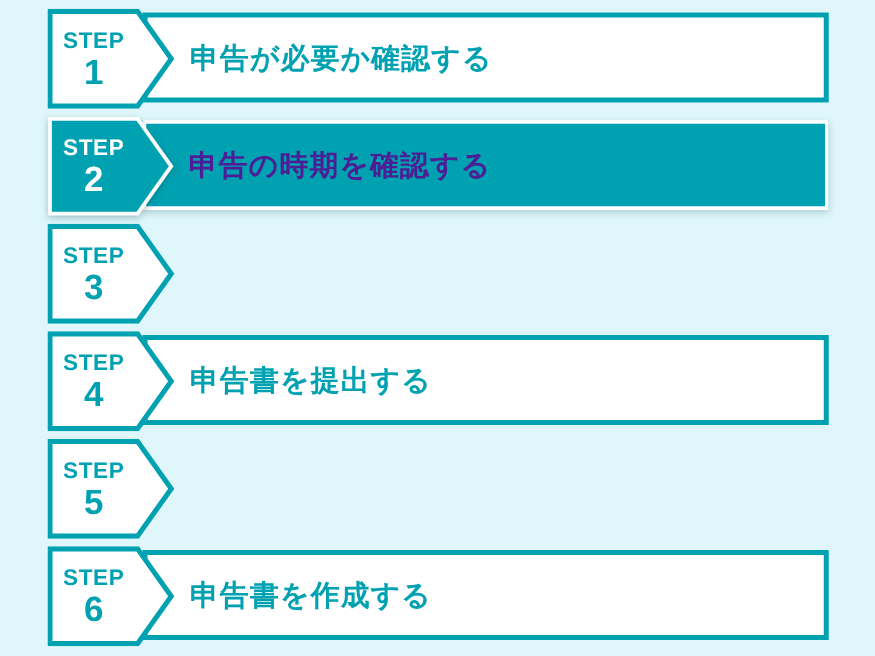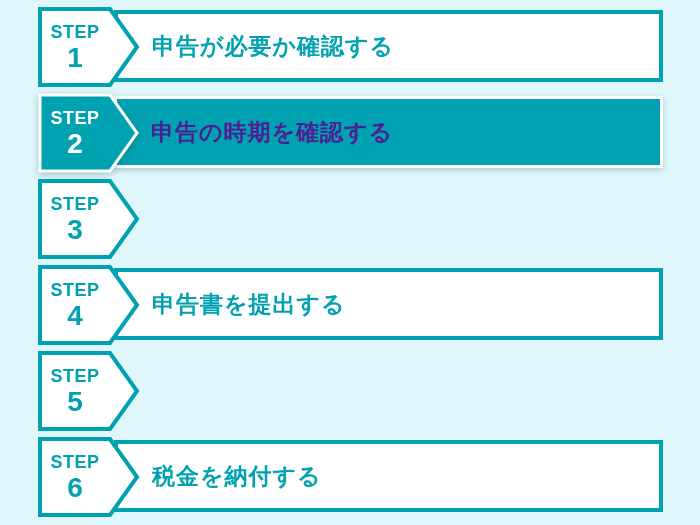--- a/index.html
+++ b/index.html
@@ -158,21 +158,21 @@
         </svg>
       <div class="chev-text">
         <span class="chev-step">STEP</span>
         <span class="chev-num">5</span>
       </div>
     </div>
   </div>
 
   <div class="step-row">
     <div class="box">
-      <span class="label">税金を納付する</span>
+      <span class="label">申告書を作成する</span>
     </div>
     <div class="chev">
       <svg viewBox="0 0 102 78" preserveAspectRatio="none">
           <polygon points="2,2 72,2 99,39 72,76 2,76"></polygon>
         </svg>
       <div class="chev-text">
         <span class="chev-step">STEP</span>
         <span class="chev-num">6</span>
       </div>
     </div>

